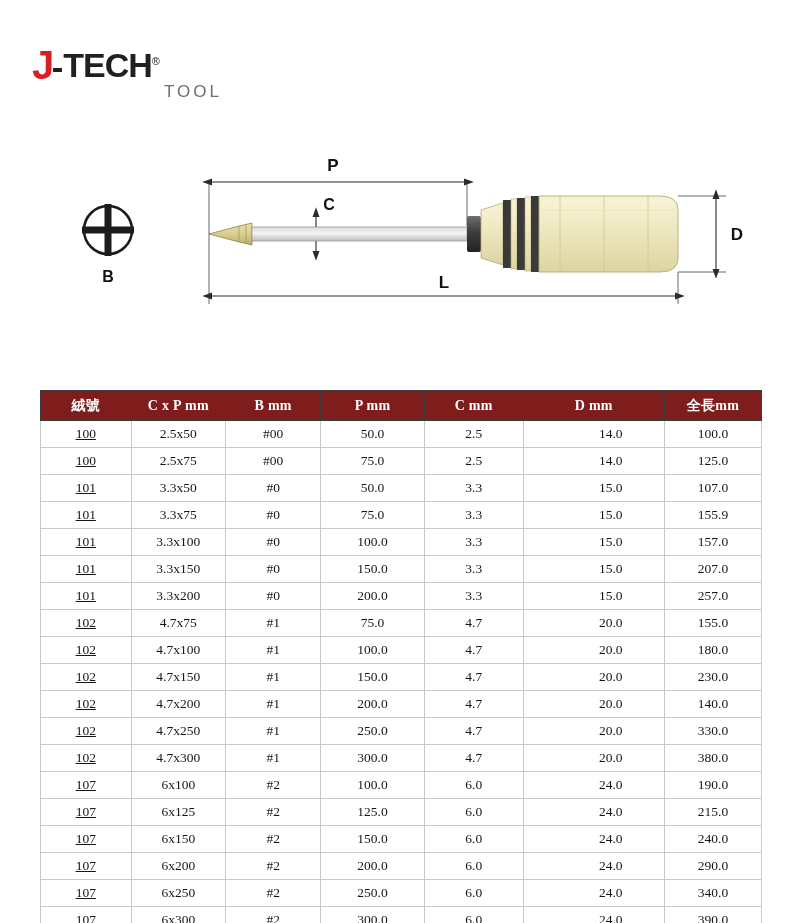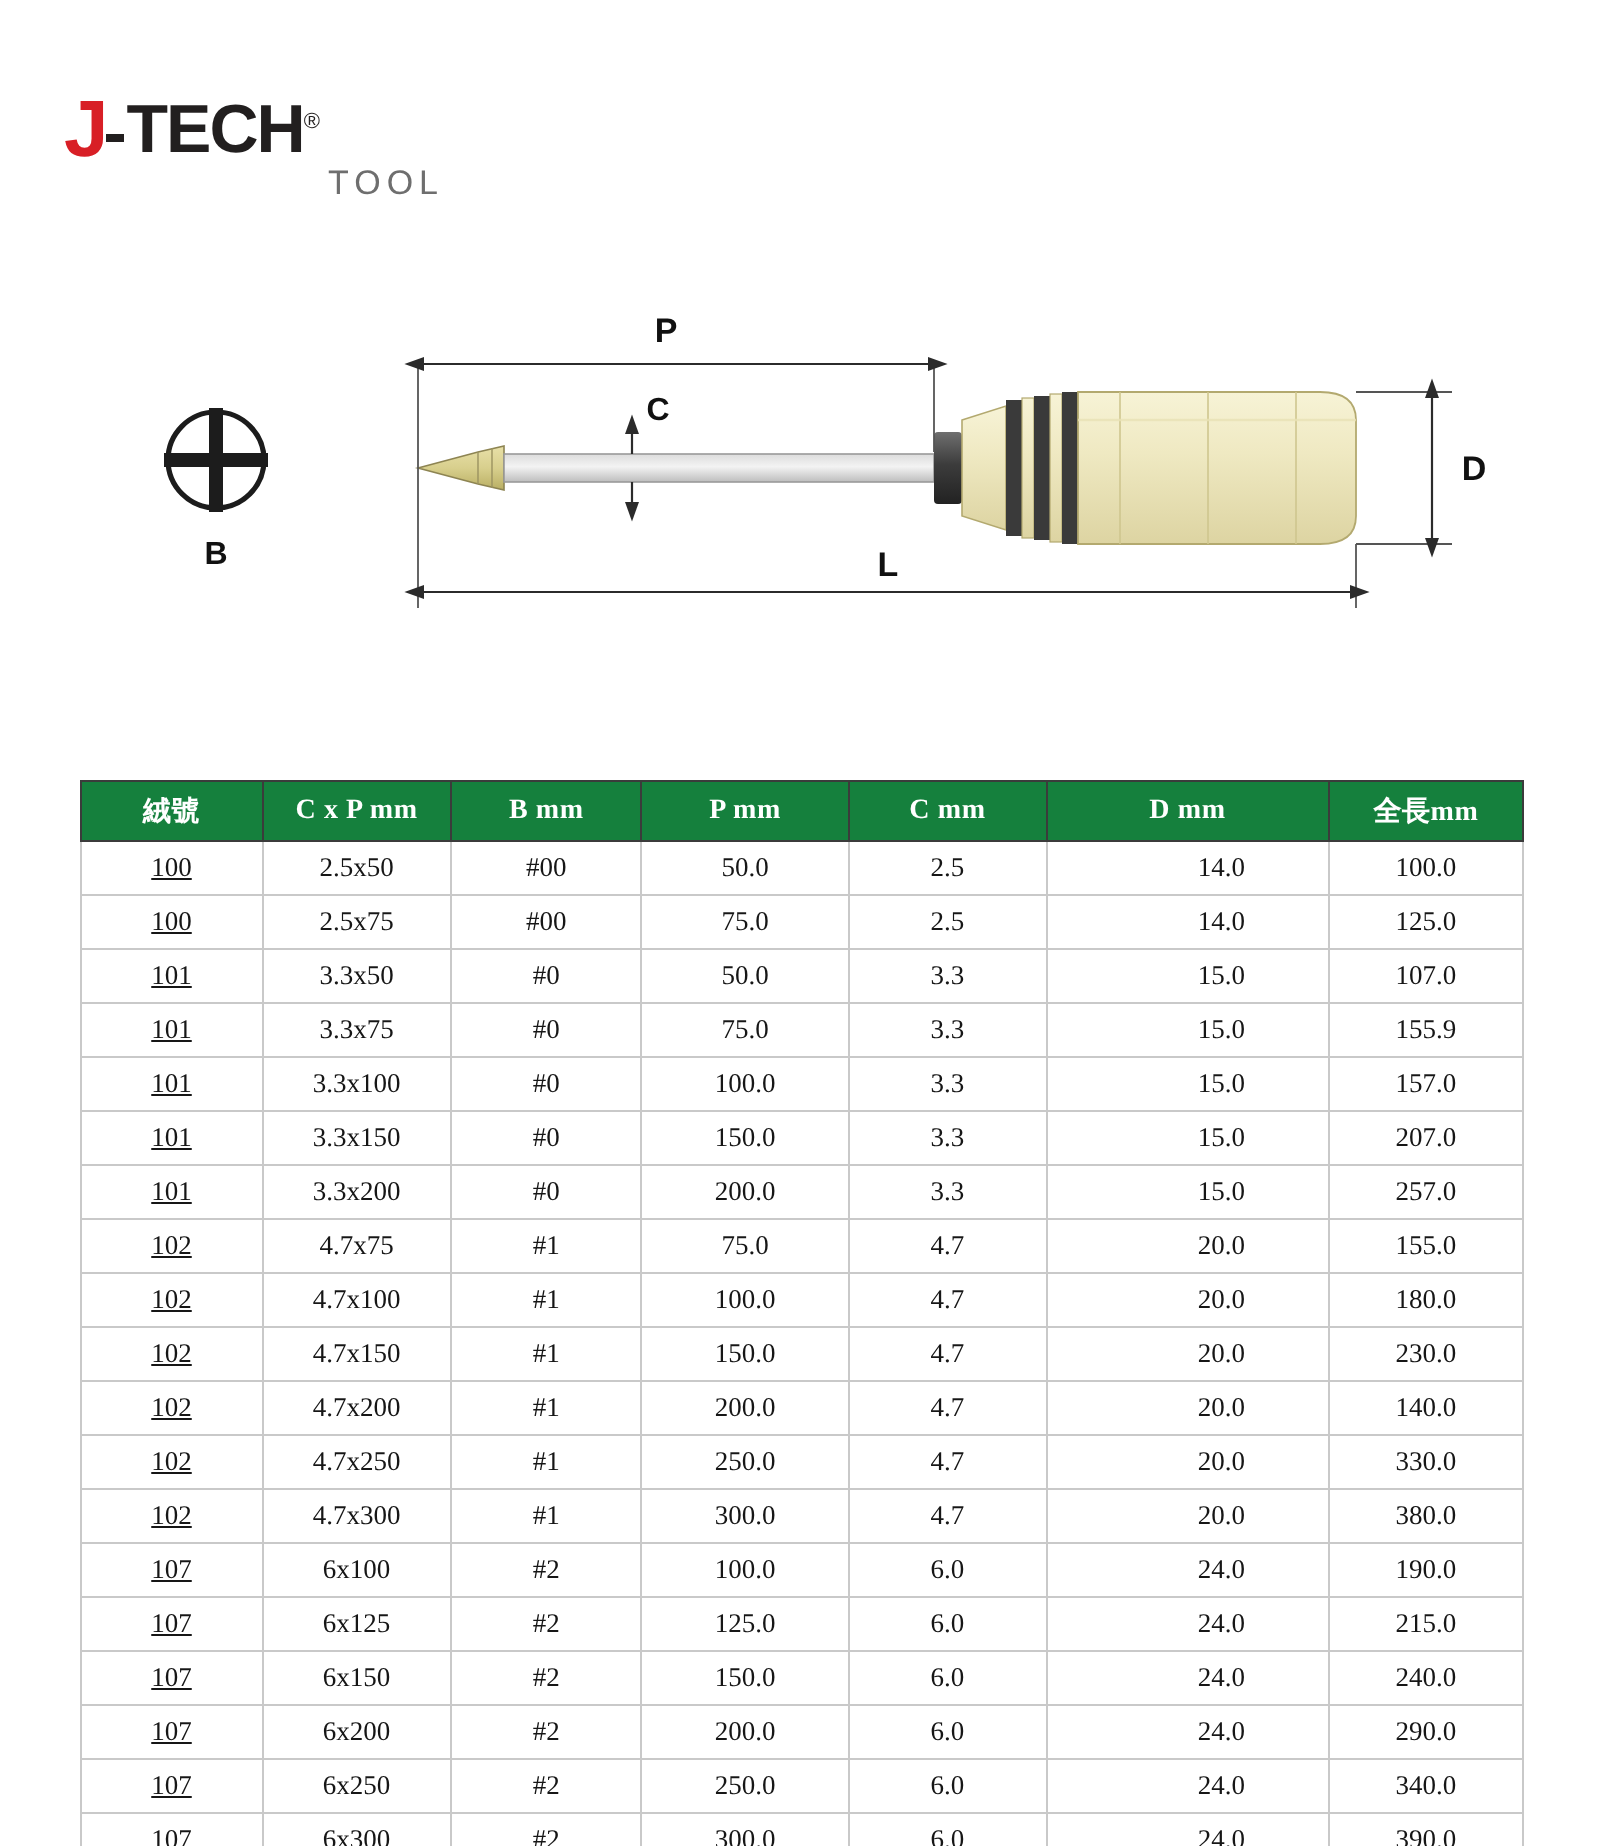--- a/index.html
+++ b/index.html
@@ -79,21 +79,21 @@
     left: 40px;
     top: 390px;
     width: 722px;
   }
   table.spec {
     border-collapse: collapse;
     width: 100%;
     font-size: 13.5px;
   }
   table.spec th {
-    background: #15803d;
+    background: #7f1d1d;
     color: #ffffff;
     font-weight: bold;
     font-size: 14px;
     height: 27px;
     border: 1px solid #3b3b3b;
     text-align: center;
     letter-spacing: 0.3px;
   }
   table.spec td {
     height: 24px;

